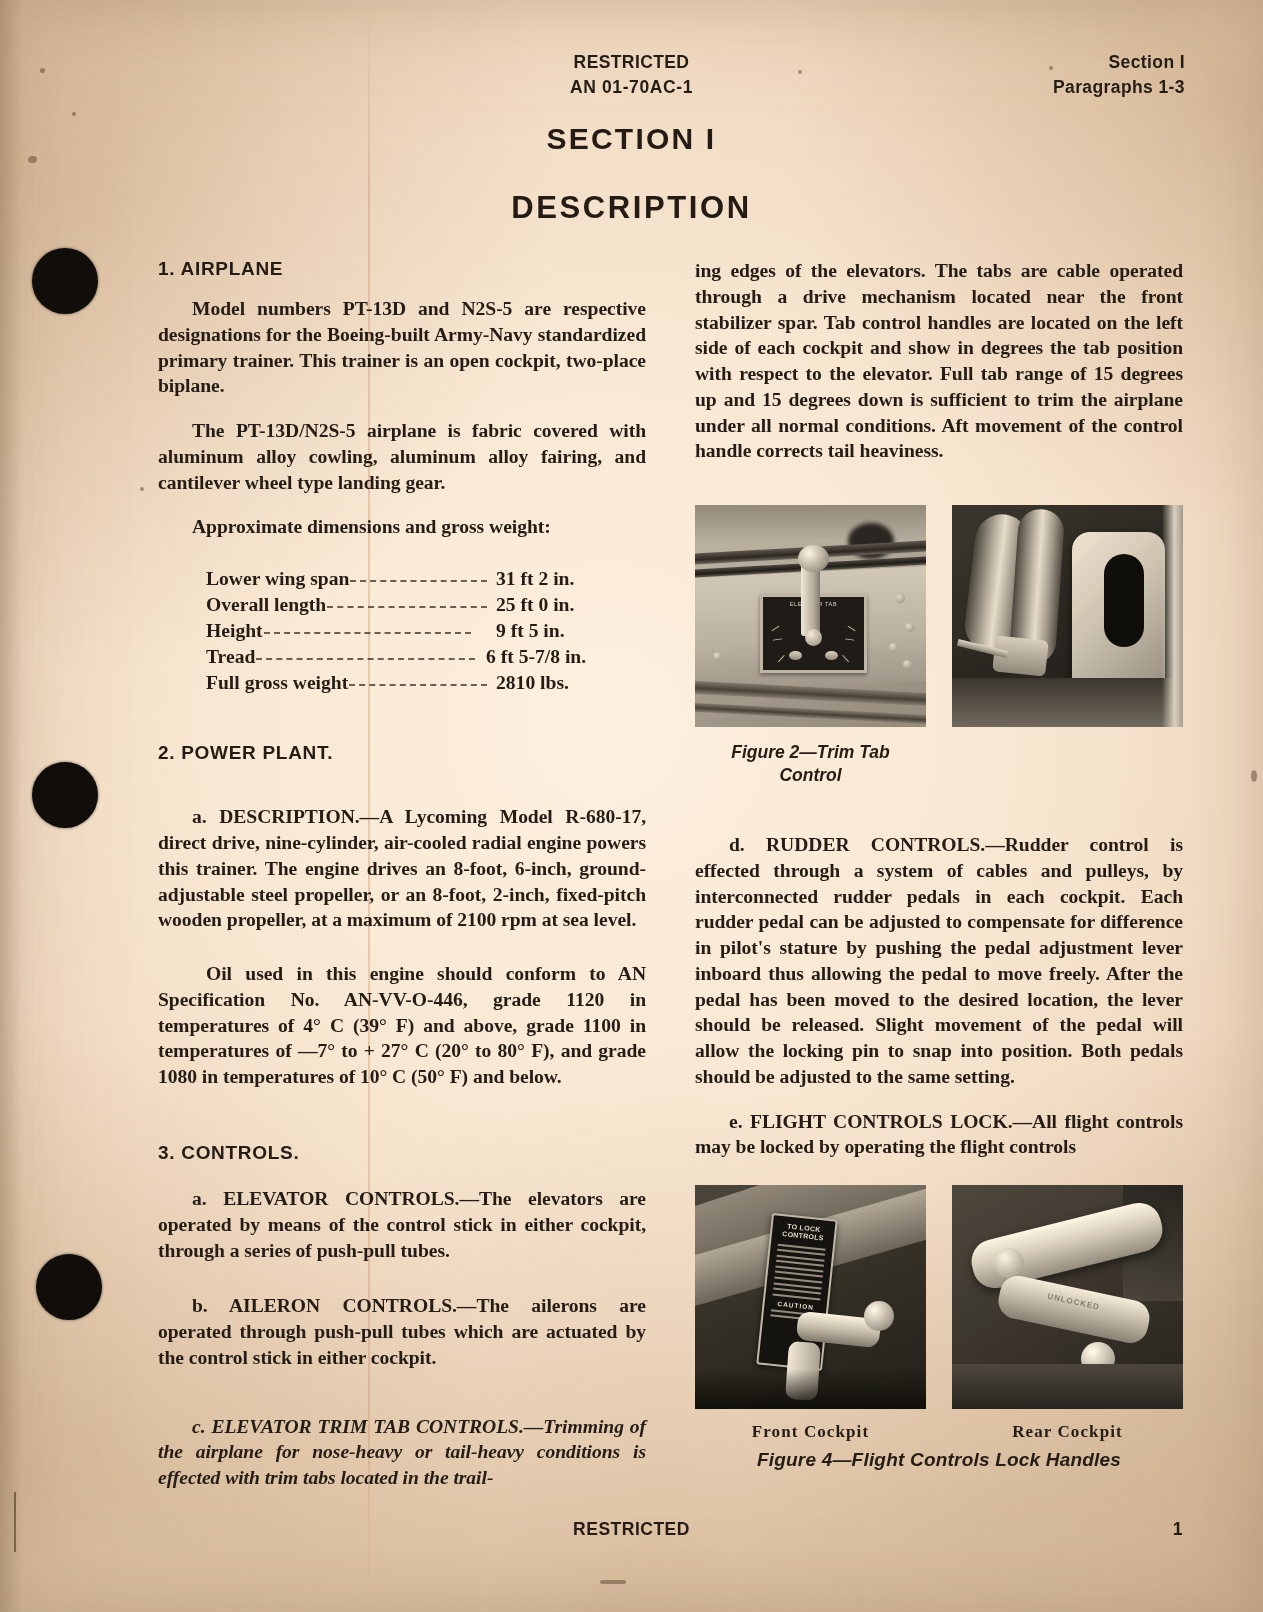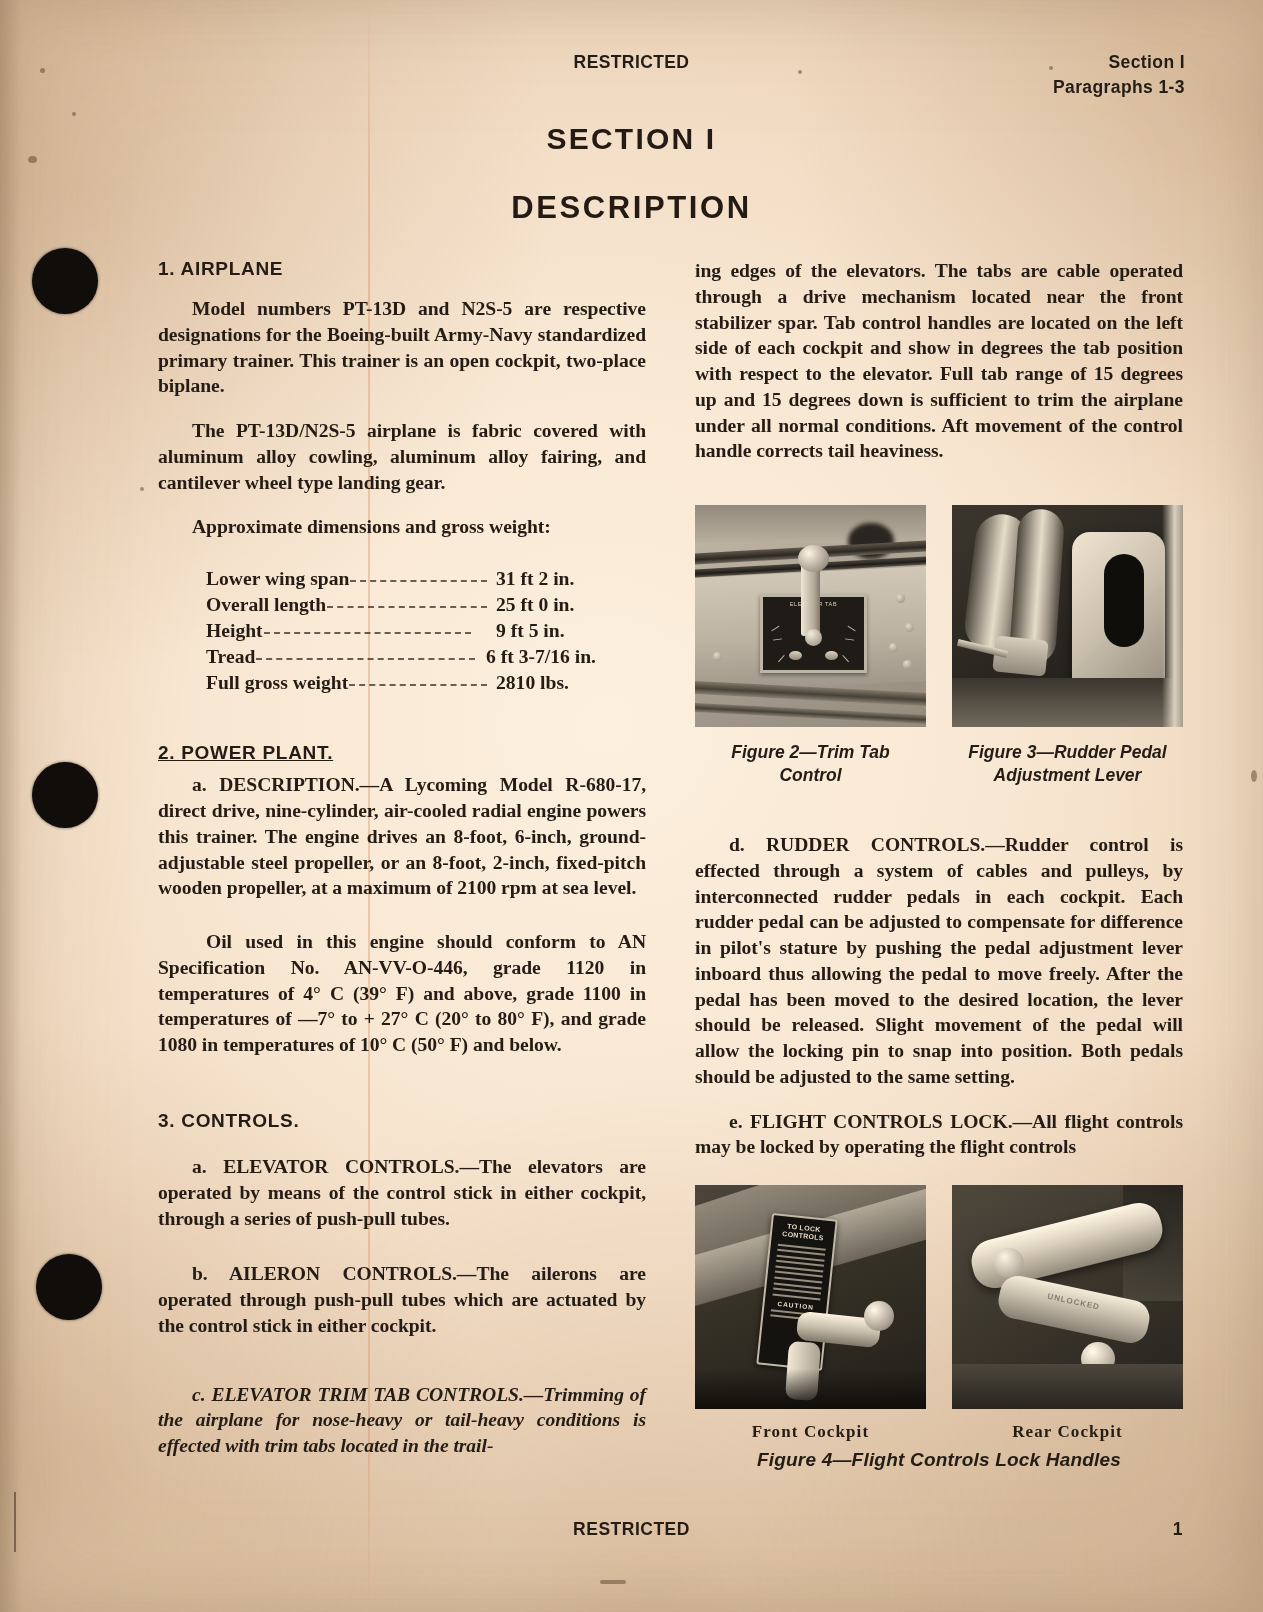--- a/index.html
+++ b/index.html
@@ -490,20 +490,21 @@
   <div class="speck" style="left:28px;top:156px;width:9px;height:7px;"></div>
   <div class="speck" style="left:798px;top:70px;width:4px;height:4px;"></div>
   <div class="speck" style="left:1049px;top:66px;width:4px;height:4px;"></div>
   <div class="speck" style="left:140px;top:487px;width:4px;height:4px;"></div>
   <div class="speck" style="left:1251px;top:770px;width:6px;height:12px;"></div>
   <div class="speck" style="left:600px;top:1580px;width:26px;height:4px;border-radius:2px;"></div>
 
   <div class="hdr">
     <div class="ctr">
       <div class="l1">RESTRICTED</div>
+      <div class="l2">AN 01-70AC-1</div>
     </div>
     <div class="rt">
       <div>Section I</div>
       <div>Paragraphs 1-3</div>
     </div>
   </div>
 
   <div class="sect-title">SECTION I</div>
   <div class="doc-title">DESCRIPTION</div>
 
@@ -527,30 +528,30 @@
         <span class="val">25 ft 0 in.</span>
       </li>
       <li>
         <span class="lbl">Height</span>
         <span class="dots"></span>
         <span class="val pad" style="padding-left:22px;">9 ft 5 in.</span>
       </li>
       <li>
         <span class="lbl">Tread</span>
         <span class="dots"></span>
-        <span class="val" style="width:160px;padding-left:8px;">6 ft 3-7/16 in.</span>
+        <span class="val" style="width:160px;padding-left:8px;">6 ft 5-7/8 in.</span>
       </li>
       <li>
         <span class="lbl">Full  gross  weight</span>
         <span class="dots"></span>
         <span class="val">2810 lbs.</span>
       </li>
     </ul>
 
-    <h2 class="heading" style="margin-top:46px;margin-bottom:8px;text-decoration:underline;">2. POWER PLANT.</h2>
+    <h2 class="heading" style="margin-top:46px;margin-bottom:40px;">2. POWER PLANT.</h2>
 
     <p class="body">a. DESCRIPTION.—A Lycoming Model R-680-17, direct drive, nine-cylinder, air-cooled radial engine powers this trainer. The engine drives an 8-foot, 6-inch, ground-adjustable steel propeller, or an 8-foot, 2-inch, fixed-pitch wooden propeller, at a maximum of 2100 rpm at sea level.</p>
     <p class="body wideindent" style="margin-top:28px;">Oil used in this engine should conform to AN Specification No. AN-VV-O-446, grade 1120 in temperatures of 4° C (39° F) and above, grade 1100 in temperatures of —7° to + 27° C (20° to 80° F), and grade 1080 in temperatures of 10° C (50° F) and below.</p>
 
     <h2 class="heading" style="margin-top:52px;margin-bottom:22px;">3. CONTROLS.</h2>
 
     <p class="body">a. ELEVATOR CONTROLS.—The elevators are operated by means of the control stick in either cockpit, through a series of push-pull tubes.</p>
     <p class="body" style="margin-top:30px;">b. AILERON CONTROLS.—The ailerons are operated through push-pull tubes which are actuated by the control stick in either cockpit.</p>
     <p class="body" style="margin-top:43px;font-style:italic;">c. ELEVATOR TRIM TAB CONTROLS.—Trimming of the airplane for nose-heavy or tail-heavy conditions is effected with trim tabs located in the trail-</p>
   </div>
@@ -600,24 +601,20 @@
         <div class="photo p2">
           <div class="tube t1"></div>
           <div class="tube t2"></div>
           <div class="pedal"></div>
           <div class="slot"></div>
           <div class="fitting"></div>
           <div class="bar"></div>
           <div class="floor"></div>
           <div class="edgeR"></div>
         </div>
-        <div class="figcap">
-          <div>Figure 3—Rudder Pedal</div>
-          <div>Adjustment Lever</div>
-        </div>
       </div>
     </div>
   </div>
 
   <div class="col right" style="top:832px;">
     <p class="body">d. RUDDER CONTROLS.—Rudder control is effected through a system of cables and pulleys, by interconnected rudder pedals in each cockpit. Each rudder pedal can be adjusted to compensate for difference in pilot's stature by pushing the pedal adjustment lever inboard thus allowing the pedal to move freely.   After the pedal has been moved to the desired location, the lever should be released. Slight movement of the pedal will allow the locking pin to snap into position. Both pedals should be adjusted to the same setting.</p>
     <p class="body" style="">e. FLIGHT CONTROLS LOCK.—All flight controls may be locked by operating the flight controls</p>
   </div>
 
   <div class="figblock" style="top:1185px;">

